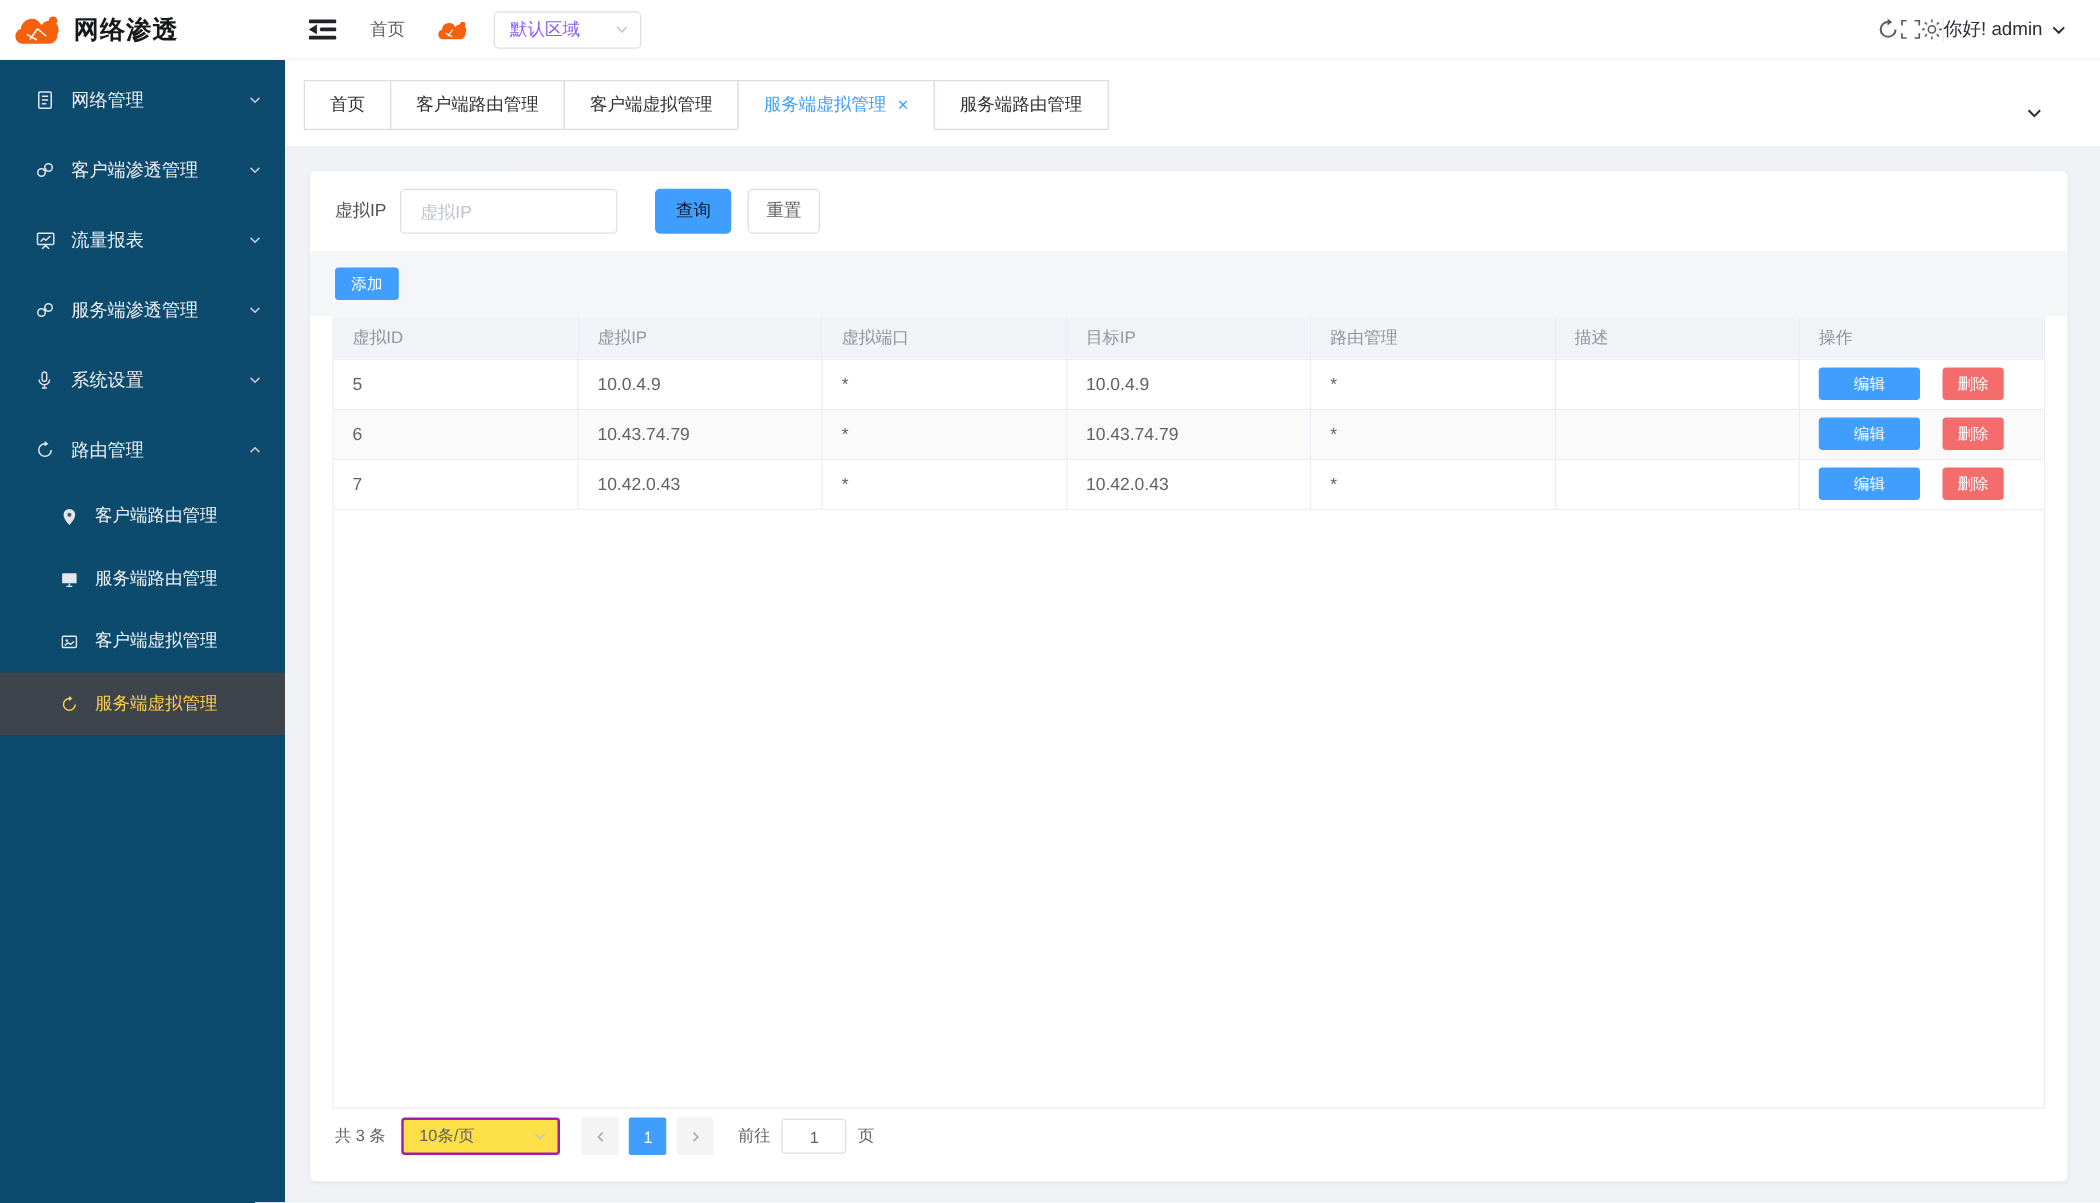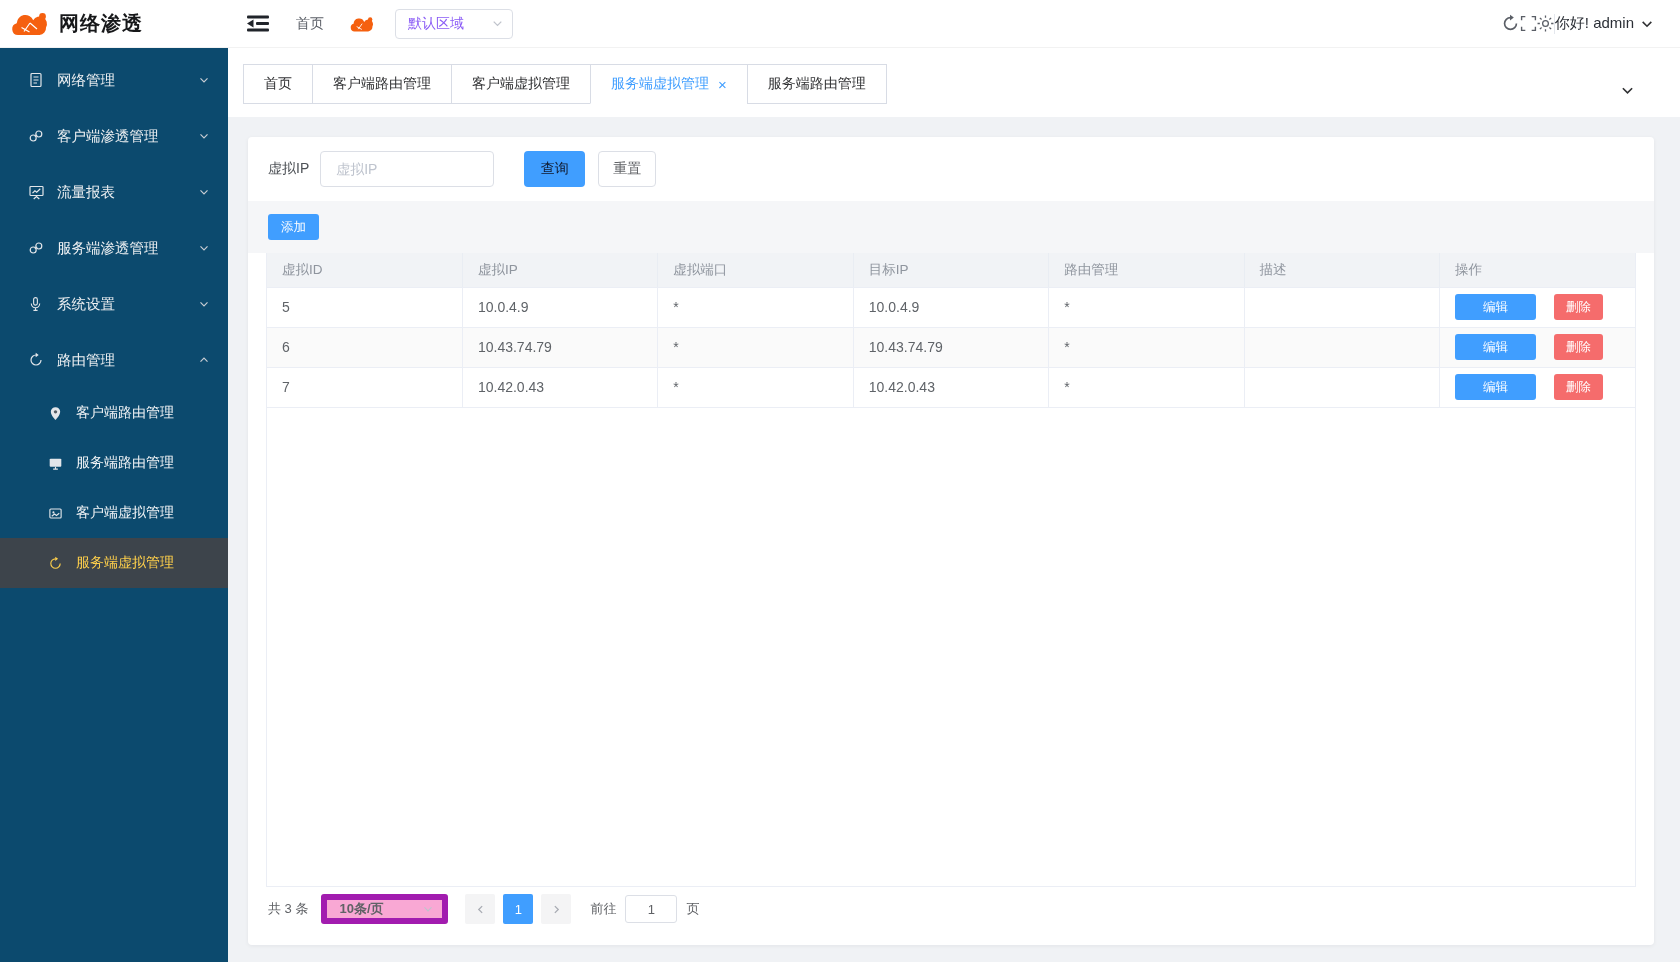--- a/index.html
+++ b/index.html
@@ -70,23 +70,23 @@
   th:last-child { border-right:none; }
   td { height:40px; font-size:14px; color:#5f6368; text-align:left; padding-left:15px;
        border-right:1px solid #ebeef5; border-bottom:1px solid #ebeef5; background:#fff; }
   td:last-child { border-right:none; }
   tr.striped td { background:#fafafa; }
   .btn-edit { height:26px; padding:0 28px; background:#409eff; color:#fff; font-size:12.5px; border-radius:3px; }
   .btn-del  { height:26px; padding:0 12px; background:#f56c6c; color:#fff; font-size:12.5px; border-radius:3px; margin-left:14px; }
 
   .pagination { display:flex; align-items:center; margin:7px 0 0 20px; font-size:13px; color:#606266; }
   .pg-total { margin-right:13px; }
-  .page-size-select { width:127px; height:30px; border:6px solid #a21caf; border-radius:3px; background:#f9a8d4;
+  .page-size-select { width:127px; height:30px; border:2px solid #a21caf; border-radius:3px; background:#fde047;
                       display:flex; align-items:center; justify-content:space-between; padding:0 8px 0 12px;
-                      color:#606266; cursor:pointer; margin-right:17px;font-weight:bold; }
+                      color:#606266; cursor:pointer; margin-right:17px; }
   .page-size-select .chev { color:#c0c4cc; display:flex; }
   .pg-btn { width:30px; height:30px; background:#f4f4f5; border:none; border-radius:2px; color:#a8abb2;
             display:flex; align-items:center; justify-content:center; cursor:pointer; margin-right:8px; }
   .pg-page { width:30px; height:30px; background:#409eff; border:none; border-radius:2px; color:#fff;
              font-size:13px; display:flex; align-items:center; justify-content:center; cursor:pointer; margin-right:8px; }
   .pg-goto { margin-left:11px; margin-right:9px; }
   .goto-input { width:52px; height:28px; border:1px solid #dcdfe6; border-radius:3px; text-align:center;
                 font-size:13px; color:#606266; outline:none; font-family:inherit; }
   .pg-unit { margin-left:9px; }
   svg { display:block; }

